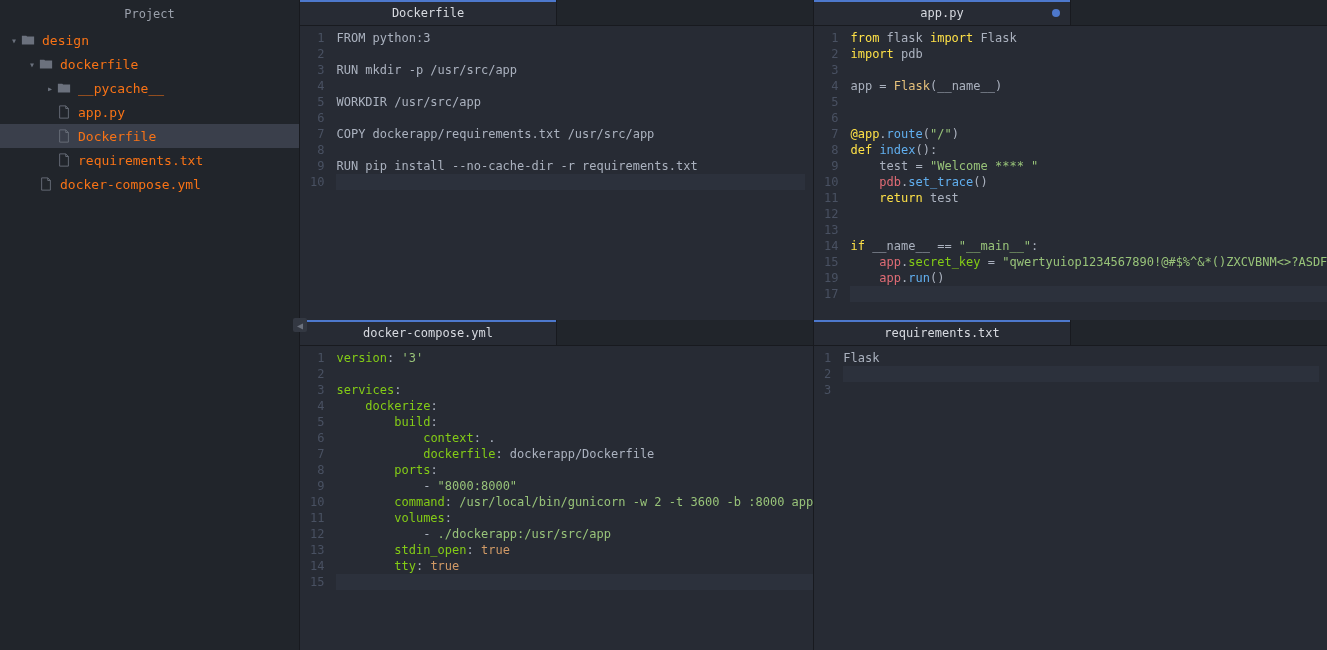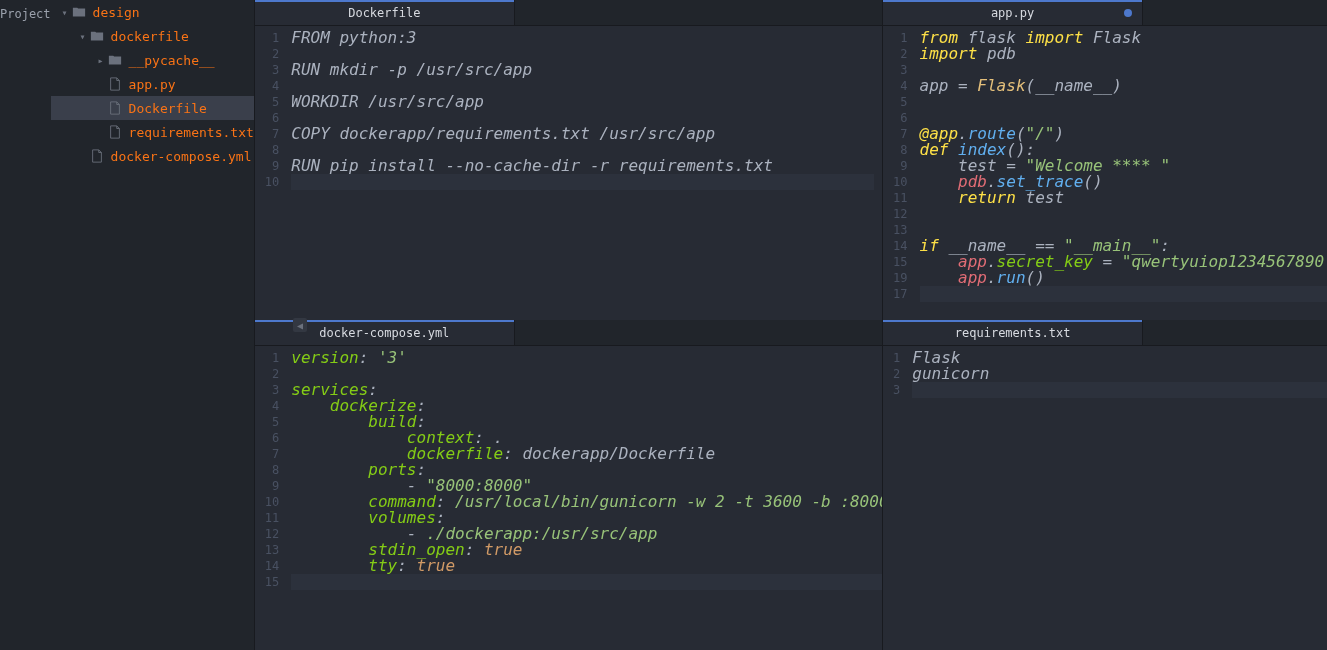--- a/index.html
+++ b/index.html
@@ -1,17 +1,17 @@
 <!DOCTYPE html>
 <html><head>
 <meta charset="utf-8">
 <style>
 * { margin:0; padding:0; box-sizing:border-box; }
 body { background:#272b34; color:#abb2bf; font-family:'Menlo','Consolas',monospace; font-size:12px; width:1327px; height:650px; overflow:hidden; display:flex; }
-.sidebar { width:300px; background:#21252b; display:flex; border-right:1px solid #181a1f; }
+.sidebar { width:300px; background:#21252b; display:flex; flex-direction:column; border-right:1px solid #181a1f; }
 .sidebar-title { text-align:center; padding:7px 0; color:#9aa0ab; font-size:12px; }
 .tree { flex:1; overflow:auto; font-size:13px; }
 .tree-row { display:flex; align-items:center; height:24px; cursor:pointer; white-space:nowrap; }
 .tree-row.selected { background:#3a3f4b; }
 .chev { width:12px; display:inline-block; text-align:center; color:#6b717d; font-size:10px; }
 .icon-folder, .icon-file { width:16px; height:16px; margin-right:6px; display:inline-flex; align-items:center; justify-content:center; }
 .icon-folder svg, .icon-file svg { width:14px; height:14px; }
 .tree-label { color:#f97316; }
 .collapse-handle { position:absolute; left:293px; top:318px; width:14px; height:14px; background:#333842; border-radius:2px; display:flex; align-items:center; justify-content:center; color:#6b717d; cursor:pointer; font-size:10px; z-index:5; }
 .editors { flex:1; display:flex; flex-direction:column; position:relative; }
@@ -19,21 +19,21 @@
 .pane { flex:1; display:flex; flex-direction:column; min-width:0; border-right:1px solid #181a1f; }
 .pane:last-child { border-right:none; }
 .tabs { display:flex; background:#21252b; height:26px; border-bottom:1px solid #181a1f; }
 .tab { flex:1; max-width:260px; display:flex; align-items:center; justify-content:center; background:#21252b; color:#9aa0ab; border-right:1px solid #181a1f; position:relative; cursor:pointer; font-size:12px; }
 .tab.active { background:#272b34; color:#d7dae0; }
 .tab.active::before { content:""; position:absolute; top:0; left:0; right:0; height:2px; background:#4d78cc; }
 .tab-spacer { flex:1; background:#21252b; }
 .tab .dot { width:8px; height:8px; background:#4d78cc; border-radius:50%; position:absolute; right:10px; }
 .code-area { flex:1; display:flex; overflow:auto; background:#272b34; }
 .gutter { background:#272b34; color:#495162; text-align:right; padding:4px 8px 4px 10px; user-select:none; font-size:12px; line-height:16px; }
-.code { flex:1; padding:4px 8px 4px 4px; font-size:16px; line-height:16px; white-space:pre;font-style:italic; }
+.code { flex:1; padding:4px 8px 4px 4px; font-size:12px; line-height:16px; white-space:pre; }
 .code-line { height:16px; }
 .code-line.current { background:#2c313c; }
 .tok-kw { color:#fde047; }
 .tok-str { color:#98c379; }
 .tok-fn { color:#61afef;margin-top:40px; }
 .tok-num { color:#d19a66; }
 .tok-op { color:#abb2bf; }
 .tok-var { color:#e06c75; }
 .tok-attr { color:#84cc16; }
 .tok-cls { color:#e5c07b; }
@@ -212,17 +212,17 @@
             <span>requirements.txt</span>
           </div>
           <div class="tab-spacer"></div>
         </div>
         <div class="code-area">
           <div class="gutter">
             <div>1</div>
             <div>2</div>
             <div>3</div>
           </div>
-          <div class="code"><div class="code-line"><span class="tok-plain">Flask</span></div><div class="code-line"><span class="tok-plain">gunicorn</span></div><div class="code-line current">&nbsp;</div></div>
+          <div class="code"><div class="code-line"><span class="tok-plain">Flask</span></div><div class="code-line current">&nbsp;</div></div>
         </div>
       </div>
   </div>
 </div>
 
 </body></html>

